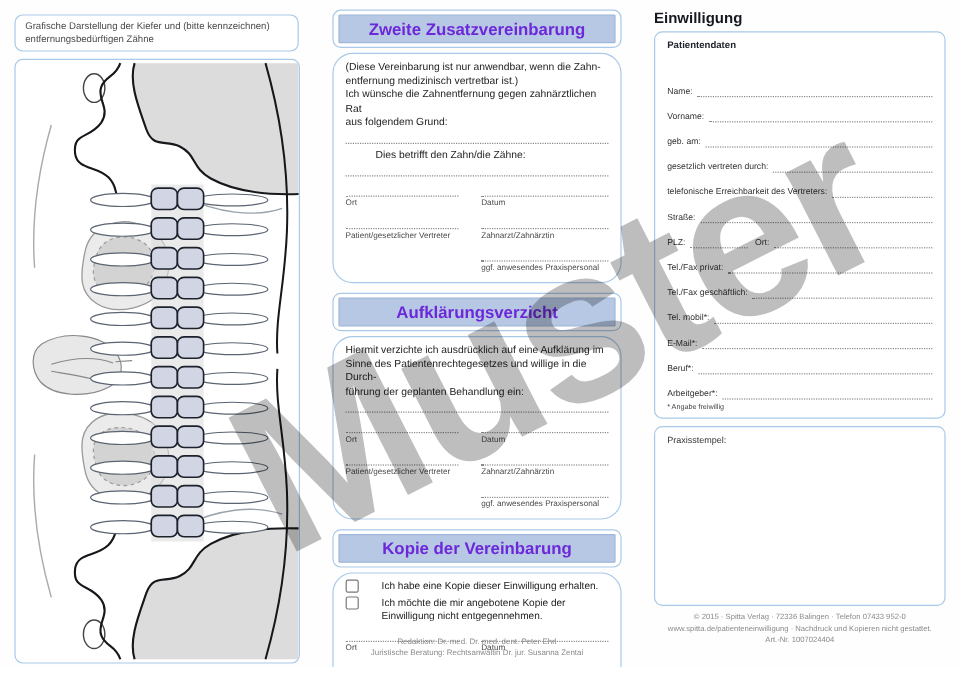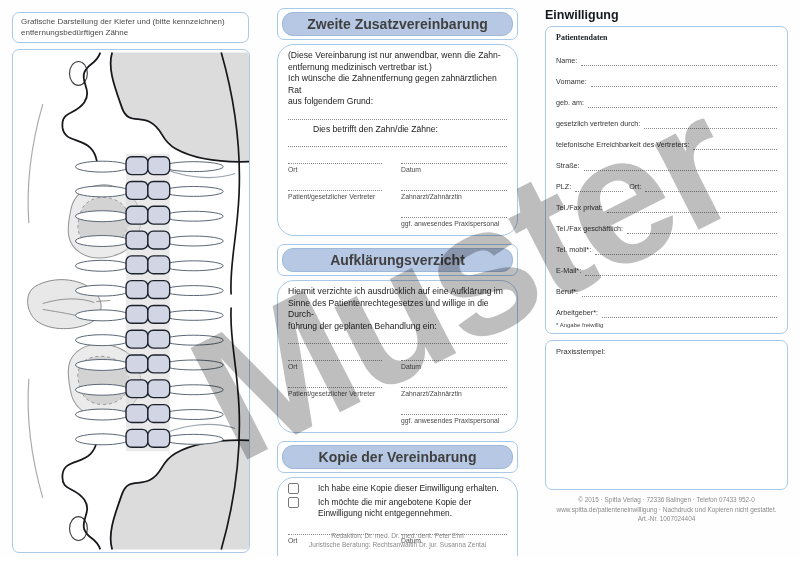--- a/index.html
+++ b/index.html
@@ -12,23 +12,23 @@
   
   .watermark{
     position:absolute;left:148px;top:188px;width:630px;z-index:10;
     font-size:182px;font-weight:bold;line-height:1;letter-spacing:-4px;
     color:#7e7e7e;opacity:.5;mix-blend-mode:multiply;
     transform:rotate(-27deg);transform-origin:center center;
     pointer-events:none;text-align:center;
   }
   .hdr-box{border:1px solid #a9c9e8;border-radius:7px;padding:3px 4px;background:#fff;}
   .hdr-bar{
-    background:#b6c8e4;border:1px solid #9fb7d8;border-radius:11px;
+    background:#b6c8e4;border:1px solid #9fb7d8;border-radius:1px;
     text-align:center;font-weight:bold;font-size:14px;line-height:22px;
-    color:#404040;
+    color:#6d28d9;
   }
   .dotline{border-bottom:1.4px dotted #8a8a8a;height:7px;}
   .sig-row{display:flex;justify-content:space-between;margin-top:9px;}
   .sig-cell{width:94px;}
   .sig-cell.rightc{width:106px;}
   .sig-cell.empty{visibility:hidden;}
   .sig-label{font-size:6.8px;line-height:9px;color:#4a4a4a;margin-top:1px;}
 
   
   .caption-box{
@@ -59,21 +59,21 @@
     font-size:6.6px;line-height:9px;color:#8a8a8a;
   }
 
   
   .col-right{position:absolute;left:545px;top:8px;width:243px;}
   .r-title{text-align:left;font-weight:bold;font-size:12.5px;color:#15181f;margin-bottom:3px;}
   .patient-box{
     border:1px solid #a9c9e8;border-radius:7px;background:#fff;
     margin-top:4px;padding:6px 10px 5px 10px;
   }
-  .pd-heading{font-weight:bold;font-size:8px;color:#20242c;margin-bottom:3px;font-family:Liberation Serif, serif;}
+  .pd-heading{font-weight:bold;font-size:8px;color:#20242c;margin-bottom:18px;}
   .field-row{display:flex;align-items:flex-end;height:21px;}
   .flabel{font-size:7.2px;color:#333;padding-right:4px;white-space:nowrap;line-height:10px;}
   .flabel.mid{padding-left:6px;}
   .dotfill{flex:1;border-bottom:1.2px dotted #8a8a8a;height:3px;}
   .dotfill.short{flex:none;width:48px;}
   .vol-note{font-size:6px;color:#444;margin-top:4px;}
   .stamp-box{
     border:1px solid #a9c9e8;border-radius:7px;background:#fff;
     margin-top:6px;height:136px;padding:6px 10px;
   }

